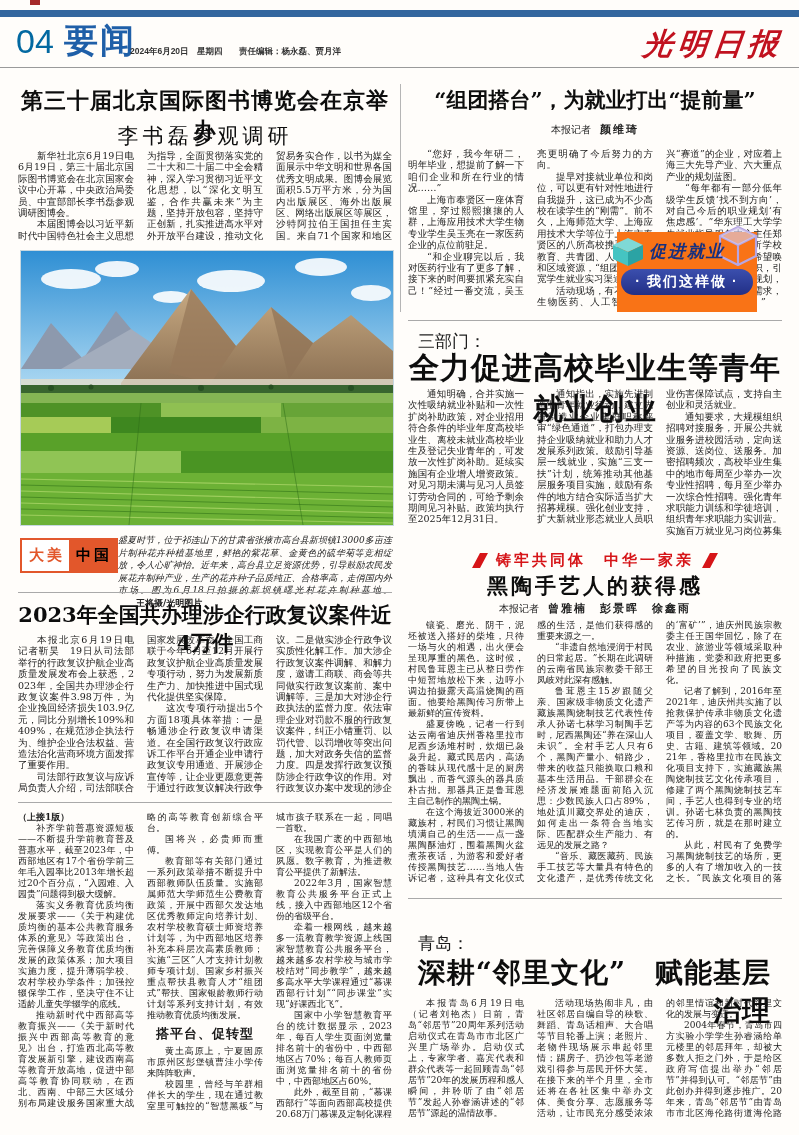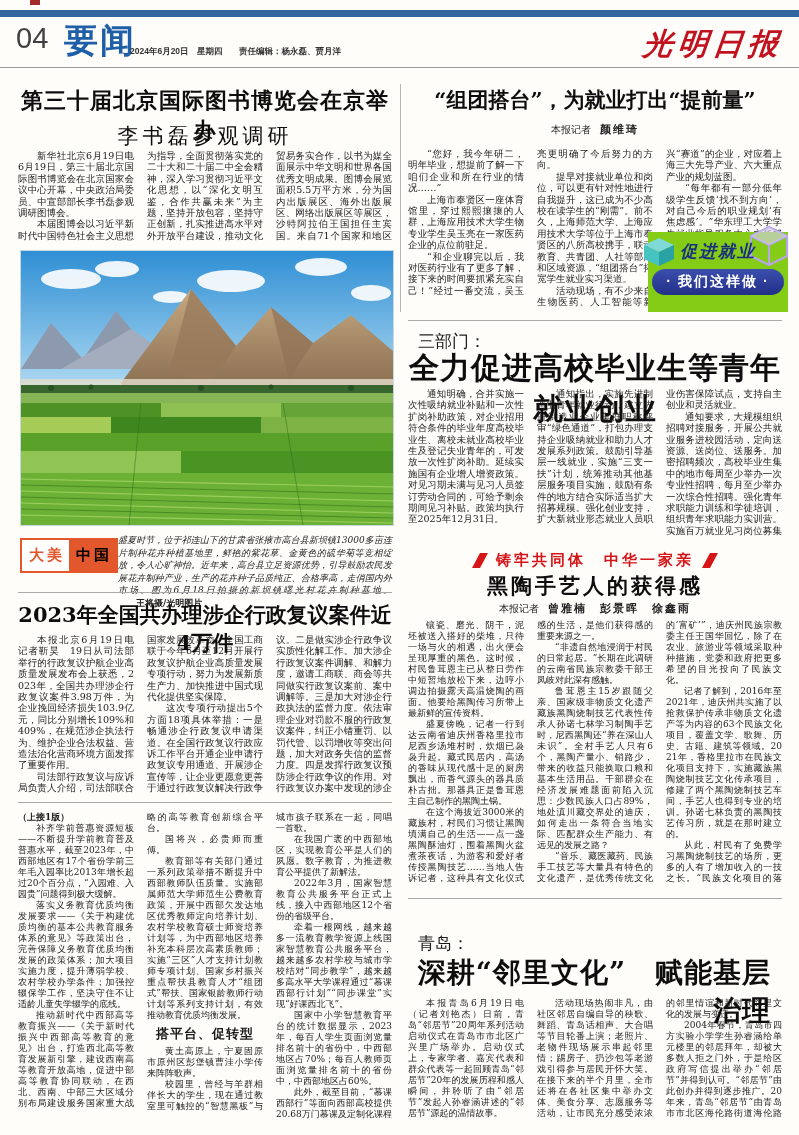--- a/index.html
+++ b/index.html
@@ -2,21 +2,21 @@
 <html><head>
 <meta charset="utf-8">
 <style>
   html,body{margin:0;padding:0;background:#e8e8e8;}
   .page{position:relative;width:799px;height:1135px;margin:0 auto;background:#fffdfa;
         font-family:"DejaVu Serif","Liberation Serif",serif;color:#1a1a1a;overflow:hidden;}
   .abs{position:absolute;}
   
   .topbar{left:0;top:10px;width:799px;height:7px;background:#33669e;}
   .corner-mark{left:30px;top:0;width:10px;height:5px;background:#a52a2a;}
-  .page-num{left:16px;top:22px;font-family:"Liberation Sans",sans-serif;font-size:29px;color:#404040;}
+  .page-num{left:16px;top:22px;font-family:"Liberation Sans",sans-serif;font-size:34px;color:#0369a1;}
   .section-name{left:64px;top:18px;font-family:"Liberation Sans",sans-serif;font-weight:bold;
                 font-size:34px;color:#1f5fa8;letter-spacing:2px;}
   .date-editor{left:130px;top:46px;font-family:"Liberation Sans",sans-serif;font-size:8.5px;
                font-weight:bold;color:#333;}
   .date-editor span{margin-right:14px;}
   .masthead{right:16px;top:24px;font-size:30px;color:#c1121f;font-weight:bold;font-style:italic;
             letter-spacing:5px;transform:skewX(-6deg);}
   .header-rule{left:0;top:67px;width:799px;height:1px;background:#9a9a9a;}
   .vrule{left:400px;top:84px;width:1px;height:228px;background:#b5b5b5;}
   .hrule{height:1px;background:#a9a9a9;}
@@ -35,21 +35,21 @@
   
   .photo{left:20px;top:250px;width:372px;height:274px;border:1px solid #c8d8e0;background:#9cc;}
   .photo svg{display:block;}
   .dmzg{left:20px;top:538px;display:flex;border:2px solid #e2572b;background:#fff;align-items:stretch;}
   .dmzg .dm{color:#e2572b;font-weight:bold;font-size:15px;letter-spacing:3px;padding:6px 4px 6px 7px;}
   .dmzg .zg{background:#e2572b;color:#000000;font-weight:bold;font-size:15px;letter-spacing:3px;padding:6px 4px 6px 7px;}
   .caption{left:118px;top:534px;width:274px;font-size:9px;line-height:12.6px;text-align:justify;
            font-style:italic;color:#222;word-break:break-all;}
   .caption .credit{font-style:normal;font-weight:bold;display:inline-block;margin-left:18px;}
   
-  .badge{left:648px;top:232px;width:140px;height:80px;background:#84cc16;}
+  .badge{left:617px;top:232px;width:140px;height:80px;background:#f97316;}
   .badge .cube-wire{position:absolute;right:-4px;top:-8px;}
   .badge .cube-solid{position:absolute;left:-6px;top:4px;}
   .badge-l1{position:relative;margin-top:8px;text-align:center;font-family:"Liberation Sans",sans-serif;
             font-style:italic;font-weight:bold;font-size:17px;color:#17307f;letter-spacing:2px;}
   .badge-l2{position:relative;margin:6px 4px 0 4px;background:linear-gradient(#3b4fae,#222f86);
             color:#fff;border-radius:14px;text-align:center;font-family:"Liberation Sans",sans-serif;
             font-weight:bold;font-size:14px;padding:4px 0;letter-spacing:2px;}
   .badge-l2::before{content:"·";margin-right:5px;}
   .badge-l2::after{content:"·";margin-left:5px;}
   

